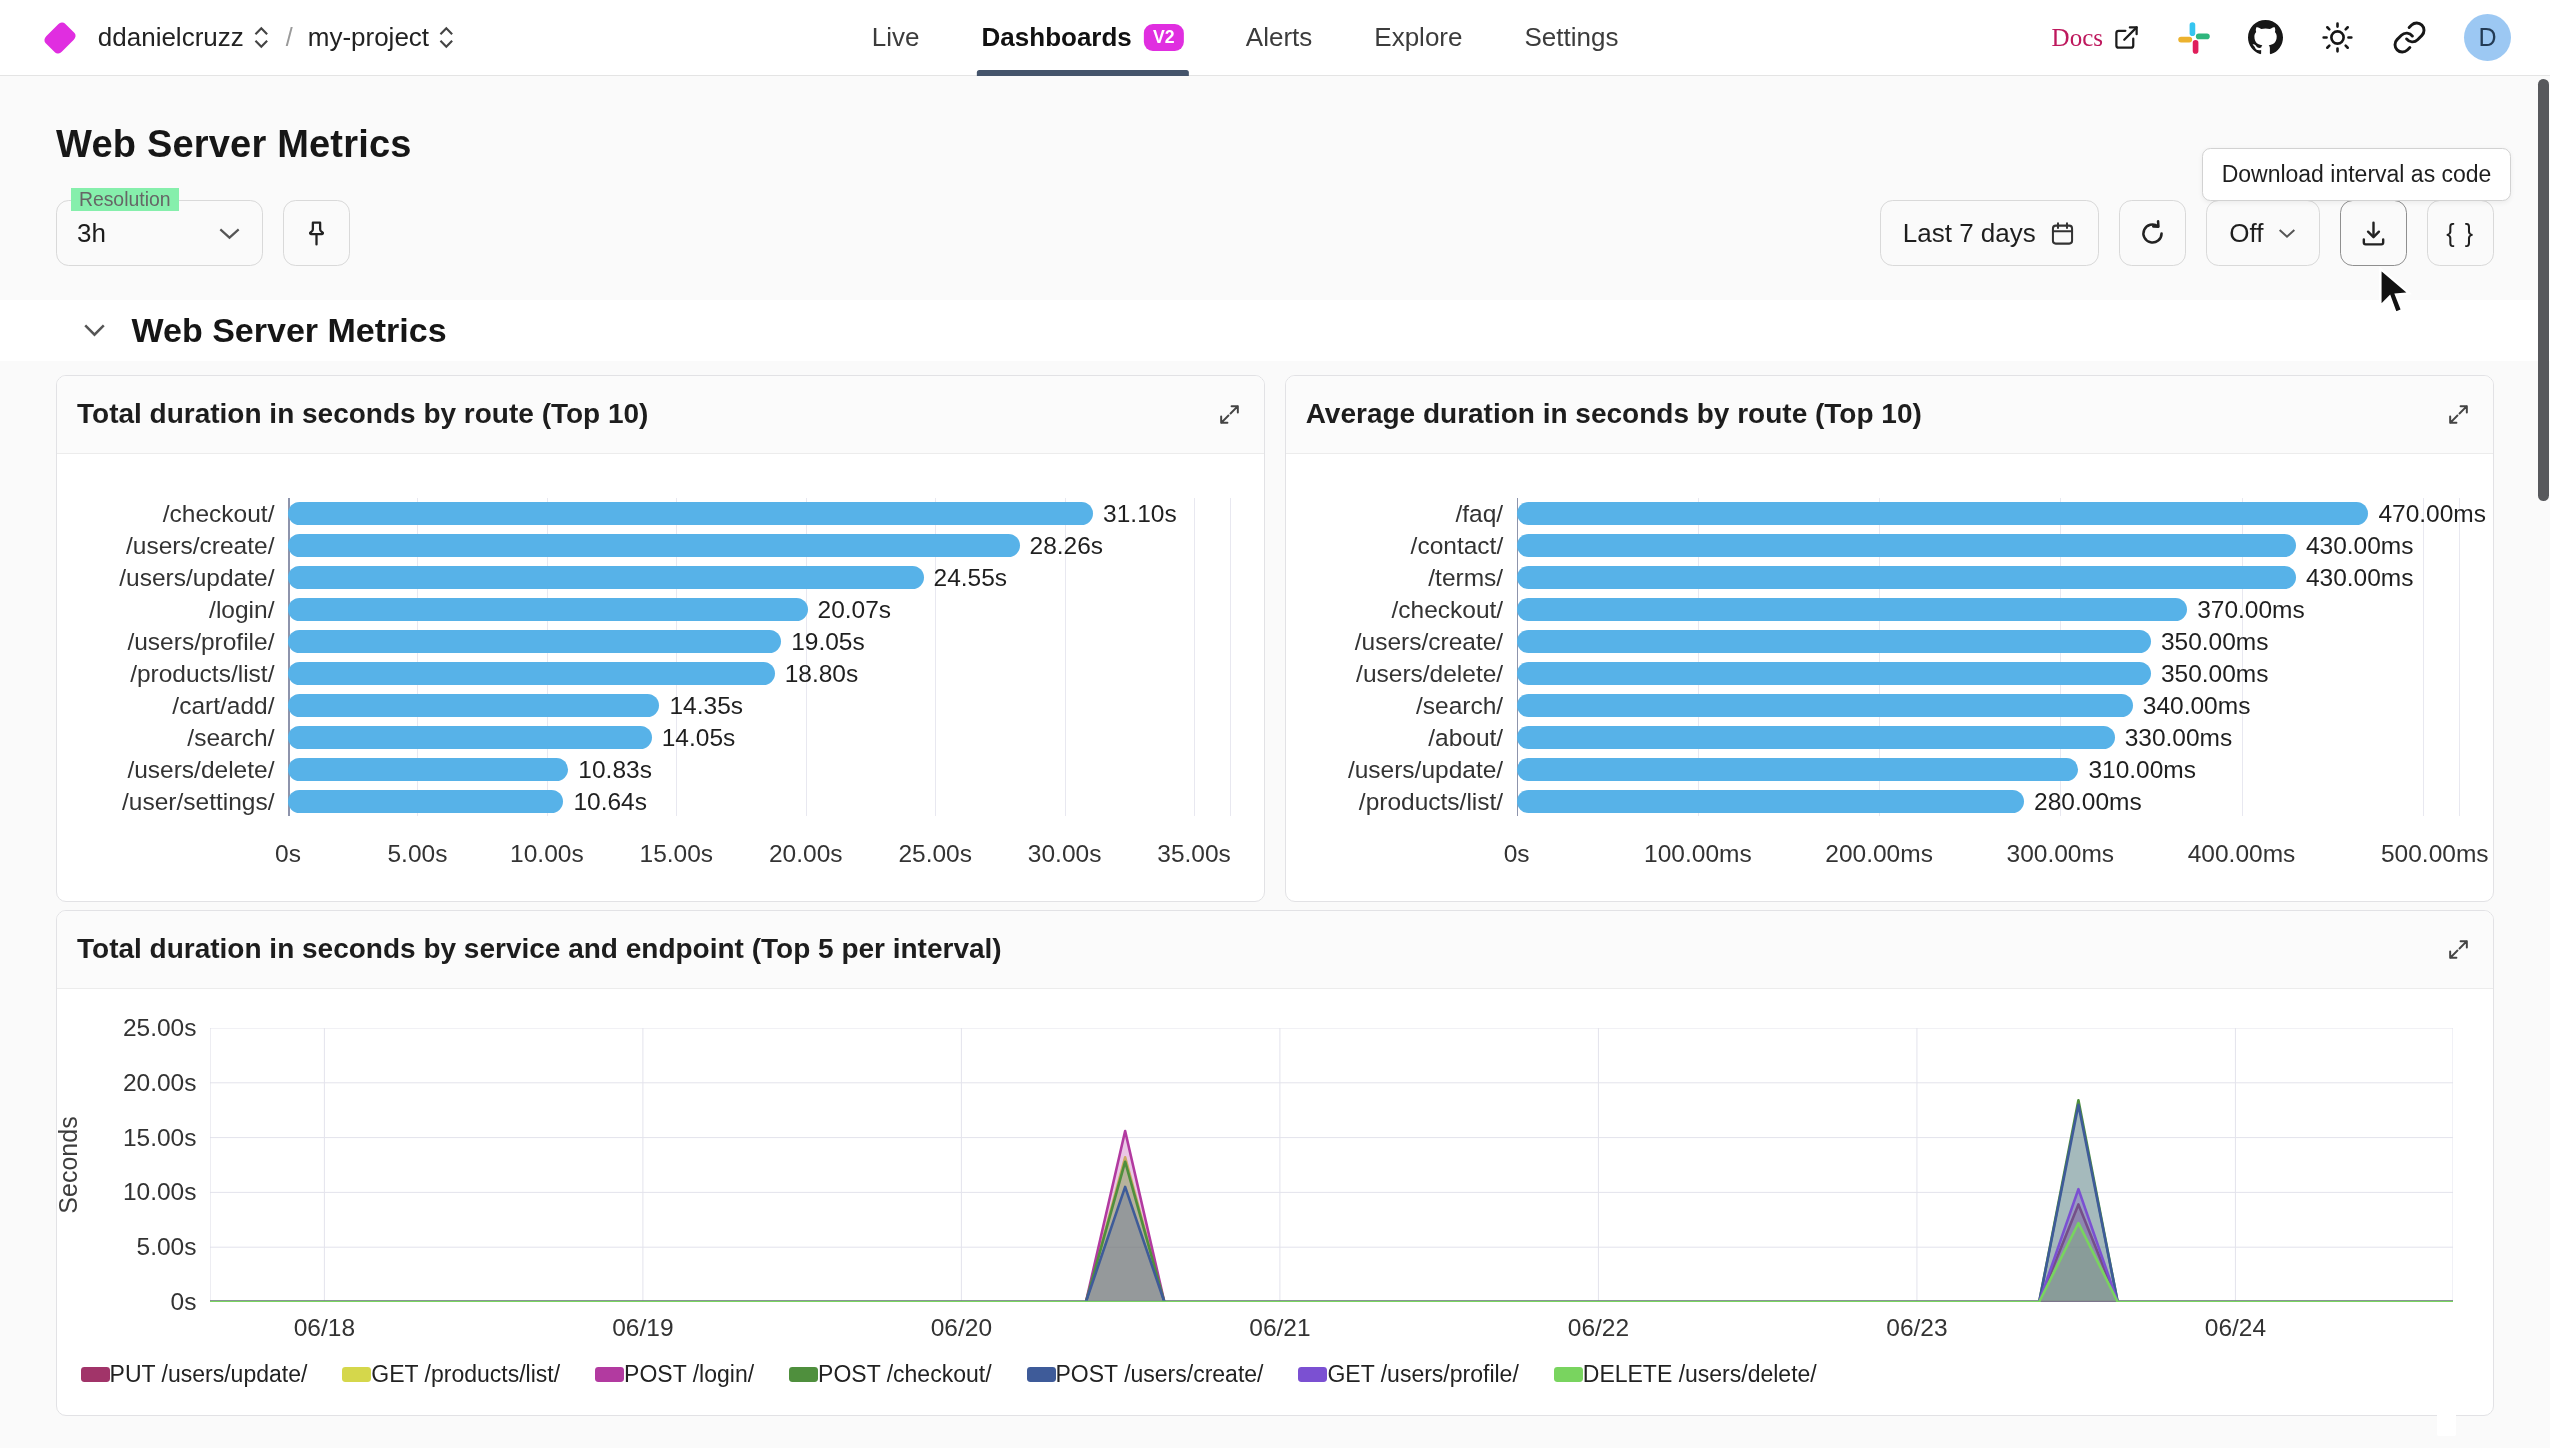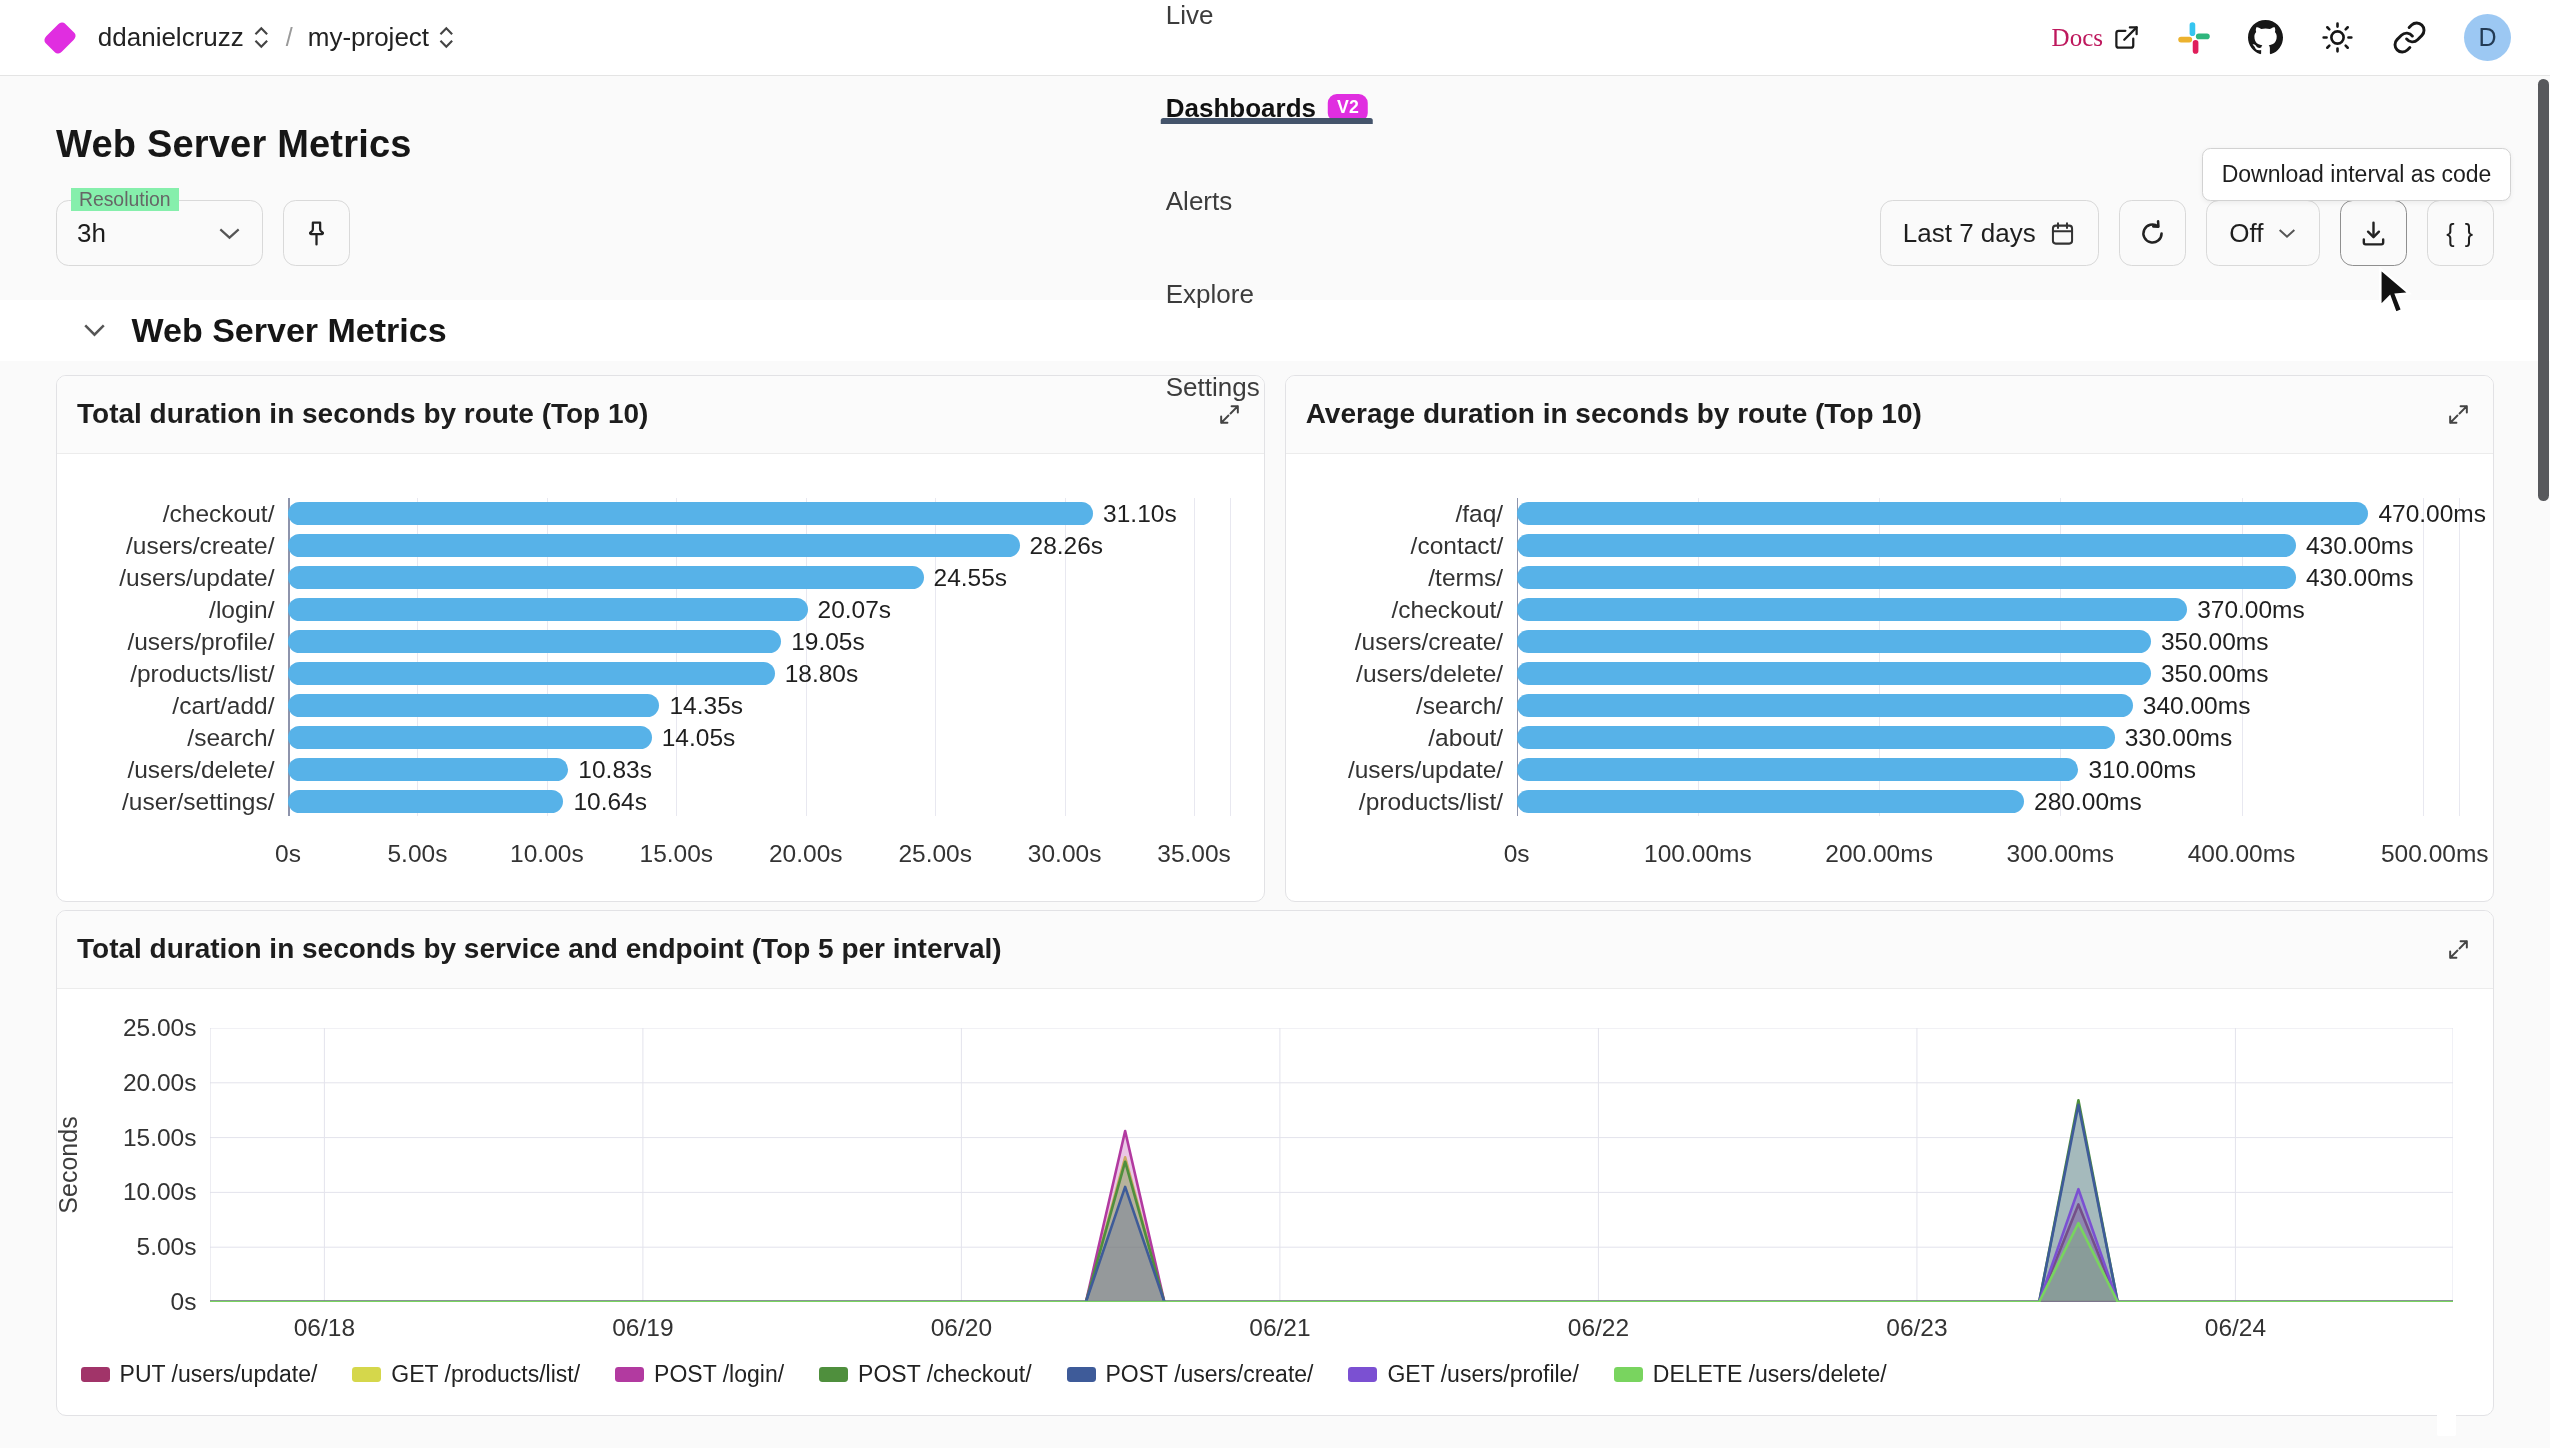--- a/index.html
+++ b/index.html
@@ -17,22 +17,22 @@
   }
   .nav-left { display:flex; align-items:center; gap:15px; font-size:26px; }
   .diamond {
     width:22px; height:22px; background:#e02ee0; border-radius:4.2px;
     transform:rotate(45deg) scaleY(1.25); margin-right:11.8px;
   }
   .crumb-btn { display:flex; align-items:center; gap:8.4px; background:none; border:none;
     font:inherit; color:#222; cursor:pointer; }
   .updown { display:inline-flex; flex-direction:column; line-height:0; color:#444; }
   .slash { color:#9a9a9a; font-size:25px; }
-  .nav-tabs { display:flex; align-items:flex-start; gap:62px; height:76px; position:absolute;
-    left:50%; transform:translateX(-54%);flex-direction:column; }
+  .nav-tabs { display:flex; align-items:center; gap:62px; height:76px; position:absolute;
+    left:50%; transform:translateX(-54%); }
   .nav-tab { height:76px; display:flex; align-items:center; gap:11.8px; font-size:26px;
     color:#3c3c3c; border:none; background:none; font-family:inherit; cursor:pointer; position:relative; }
   .nav-tab.active { color:#111; font-weight:700; }
   .nav-tab.active::after { content:""; position:absolute; left:-5px; right:-5px; bottom:0;
     height:5.9px; background:#44546b; border-radius:2.5px 2.5px 0 0; }
   .badge { background:#e02ee0; color:#fff; font-size:17.7px; font-weight:700;
     padding:5px 9.3px; border-radius:9px; line-height:1; }
   .nav-right { display:flex; align-items:center; gap:37px; }
   .docs-link { display:flex; align-items:center; gap:10px; font-size:25px; color:#be185d;
     background:none; border:none; font-family:Liberation Serif, serif; cursor:pointer; }
@@ -95,21 +95,21 @@
   .ac-ycol { width:153px; position:relative; flex:none; height:274px; }
   .ac-ylabel { position:absolute; left:-3.4px; top:50%; transform:translate(0,-50%) rotate(180deg);
     writing-mode:vertical-rl; font-size:25px; color:#3d3d3d; }
   .ac-ycol b { position:absolute; right:13.5px; transform:translateY(-50%); font-size:24.5px;
     color:#333; font-weight:400; white-space:nowrap; }
   .ac-plot { flex:1; position:relative; }
   .ac-plot svg { display:block; width:100%; height:274px; }
   .ac-xlabels { position:relative; height:39px; margin-top:11.8px; }
   .ac-xlabels span { position:absolute; transform:translateX(-50%); font-size:24.5px; color:#333; }
   .legend { display:flex; gap:35px; padding:8.4px 0 0 23.6px; align-items:center; flex-wrap:wrap; }
-  .legend-item { display:flex; align-items:center; gap:10px; font-size:23px; color:#222;justify-content:flex-end; }
+  .legend-item { display:flex; align-items:center; gap:0; font-size:23px; color:#222;justify-content:flex-end; }
   .legend-swatch { width:29px; height:14.3px; border-radius:3.4px; flex:none; }
   
   .scroll-thumb { position:absolute; right:0.8px; top:79px; width:11px; height:422px;
     background:#57585c; border-radius:5.9px; }
   .panel-scroll-thumb { position:absolute; left:2437px; top:1369px; width:19.4px; height:67px;
     background:#fff; border-radius:1.7px; }
   .cursor { position:absolute; left:2377px; top:267px; pointer-events:none; }
   svg.ico { flex:none; }
 </style>
 </head>

